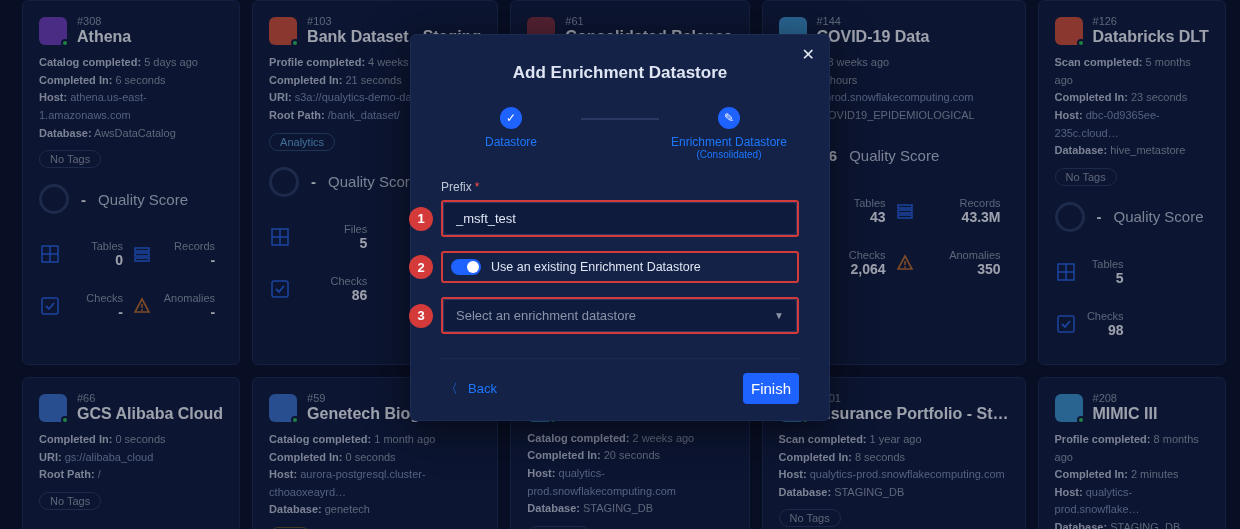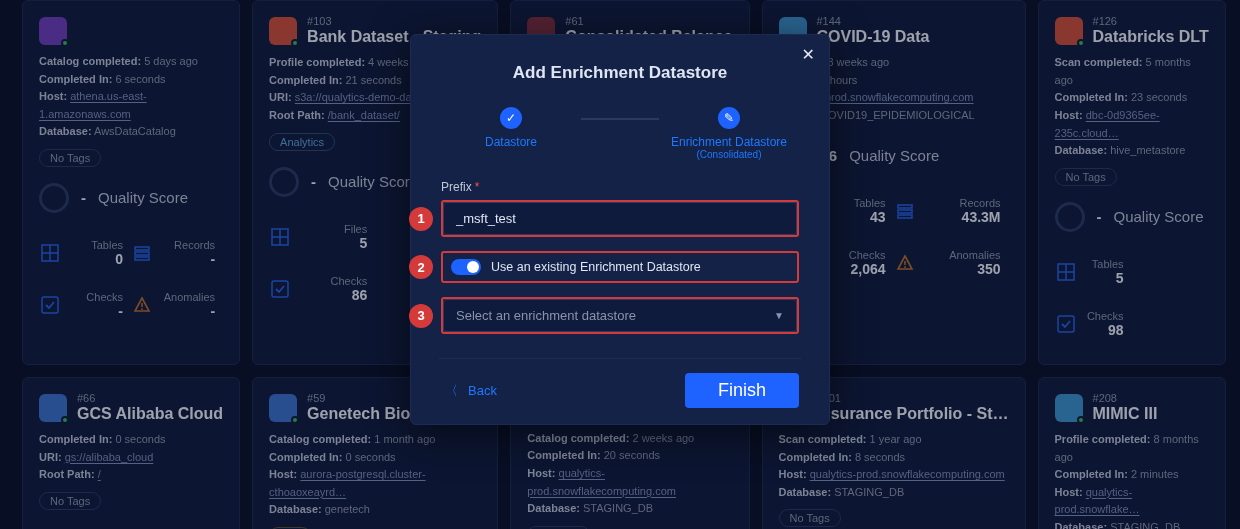--- a/index.html
+++ b/index.html
@@ -39,21 +39,21 @@
     position: absolute; width: 8px; height: 8px; border-radius: 50%;
     bottom: -2px; right: -2px; background: #2db85c; border: 2px solid #0f1b3d;
   }
   .card-num { font-size: 11px; color: #8a93a8; }
   .card-title {
     font-weight: 700; color: #e6eaf3; font-size: 16px; line-height: 1.2;
     white-space: nowrap; overflow: hidden; text-overflow: ellipsis;
   }
   .meta { font-size: 11px; color: #8a93a8; line-height: 1.6; }
   .meta b { color: #b5bdd0; font-weight: 600; }
-  .meta .link { color: #7a8bb5; text-decoration: underline; text-underline-offset: 2px; }
+  .meta .link { color: #7a8bb5; text-underline-offset: 2px; }
   .tags { margin-top: 8px; }
   .tag {
     display: inline-block; border: 1px solid #2a3a63; border-radius: 12px;
     padding: 2px 10px; font-size: 11px; color: #8a93a8;
   }
   .tag.low { color: #d4c05a; border-color: #5a5230; }
   .tag.analytics { color: #5aa0d4; border-color: #2a4a70; }
   .qs-row {
     display: flex; align-items: center; gap: 12px; margin-top: 16px;
     padding-bottom: 8px;
@@ -138,35 +138,39 @@
     cursor: pointer;
   }
   .select .chev { color: #8a93a8; font-size: 10px; }
   .modal-divider { height: 1px; background: #1c2b52; margin: 24px -2px 14px; }
   .modal-actions { display: flex; justify-content: space-between; align-items: center; }
   .back-btn {
     color: #1e78ff; font-size: 13px; display: flex; align-items: center; gap: 10px;
     cursor: pointer; padding: 6px 4px;
   }
   .finish-btn {
-    background: #1e62ff; color: #fff; border: none; padding: 7px 33px;
-    border-radius: 4px; font-size: 18px; cursor: pointer;
+    background: #1e62ff; color: #fff; border: none; padding: 7px 8px;
+    border-radius: 4px; font-size: 15px; cursor: pointer;
   }
 
   
   svg { display: block; }
 </style>
 </head>
 <body>
 
 <div class="grid" id="grid">
     <div class="card">
     <div class="card-head">
       <div class="card-icon" style="background:#6b3db8">
         <span class="dot"></span>
+      </div>
+      <div style="min-width:0;flex:1">
+        <div class="card-num">#308</div>
+        <div class="card-title">Athena</div>
       </div>
     </div>
       <div class="meta">
       <div><b>Catalog completed:</b> 5 days ago</div>
       <div><b>Completed In:</b> 6 seconds</div>
       <div><b>Host:</b> <span class="link">athena.us-east-1.amazonaws.com</span></div>
       <div><b>Database:</b> AwsDataCatalog</div>
     </div>
       <div class="tags"><span class="tag ">No Tags</span></div>
       <div class="qs-row">

